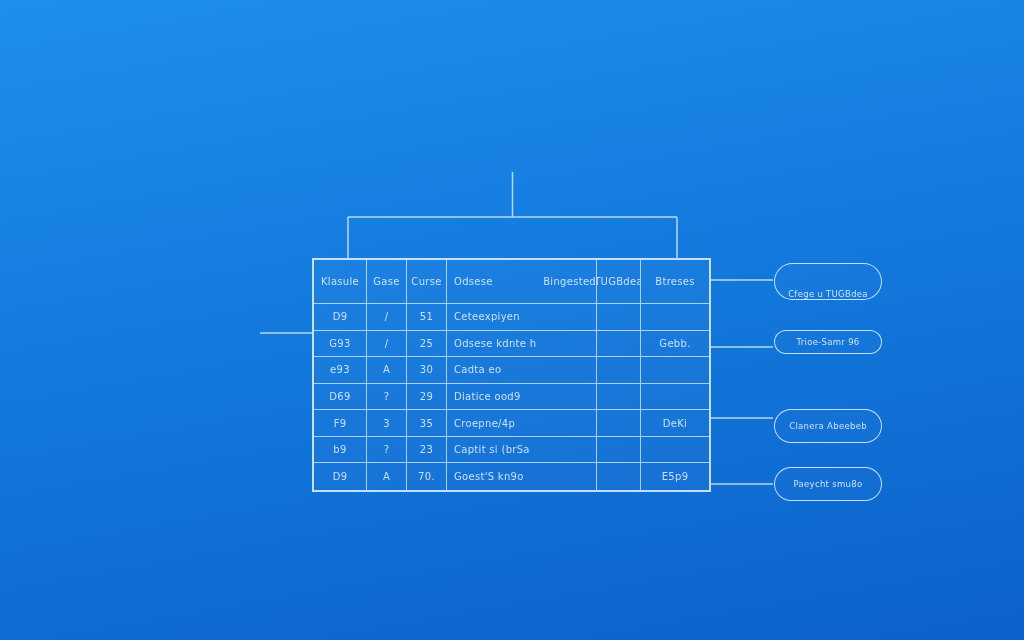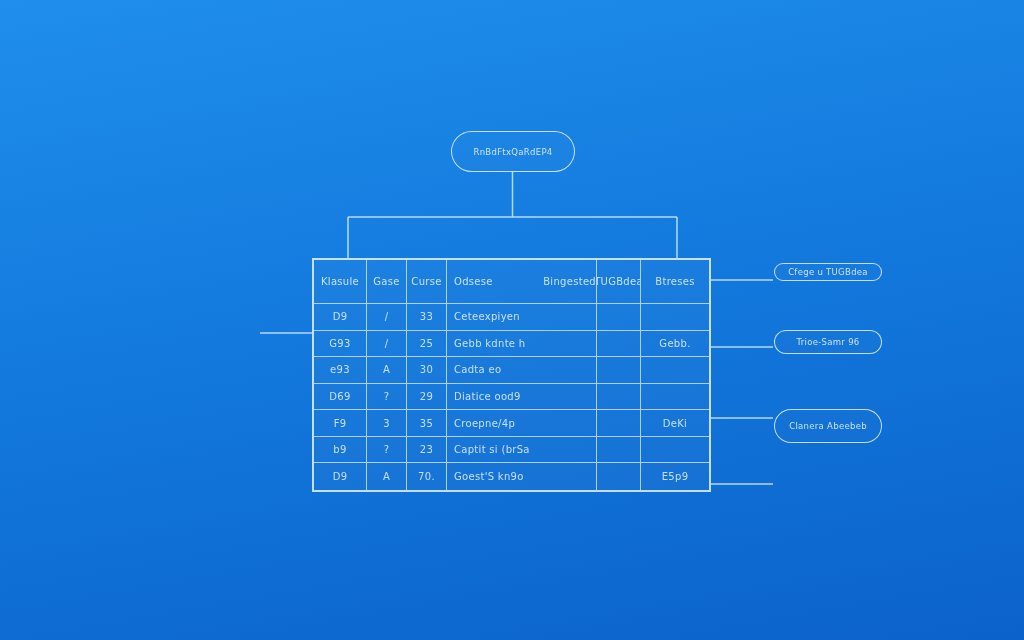--- a/index.html
+++ b/index.html
@@ -29,33 +29,33 @@
   .gap20{display:inline-block;width:20px;}
 </style>
 </head>
 <body>
 
 <div class="canvas">
   <svg class="lines" width="1024" height="640" viewBox="0 0 1024 640">
     <path d="M512.5 172 V217 M348 217 H677 M348 217 V258 M677 217 V258 M260 333 H312 M711 280 H773 M711 347 H773 M711 418 H773 M711 484 H773" stroke="rgba(228,242,253,0.78)" stroke-width="1.5" fill="none"></path>
   </svg>
 
-  <div class="node" style="left:451px;top:131px;width:124px;height:41px;">
-    <span>RnBdFtxQaRdEP4</span>
-  </div>
-
-
-  <div class="node" style="left:774px;top:263px;width:108px;height:18px;">
+
+
+  <div class="node" style="left:774px;top:263px;width:108px;height:37px;align-items:flex-end;">
     <span>Cfege u TUGBdea</span>
   </div>
   <div class="node" style="left:774px;top:330px;width:108px;height:24px;">
     <span>Trioe-Samr 96</span>
   </div>
   <div class="node" style="left:774px;top:401px;width:108px;height:34px;margin-top:8px;">
     <span>Clanera Abeebeb</span>
+  </div>
+  <div class="node" style="left:774px;top:467px;width:108px;height:34px;">
+    <span>Paeycht smu8o</span>
   </div>
 
   <div class="tbl">
     <div class="cell hdr">
         <span>Klasule</span>
       </div>
     <div class="cell hdr">
         <span>Gase</span>
       </div>
     <div class="cell hdr">
@@ -73,21 +73,21 @@
         <span>Btreses</span>
       </div>
 
     <div class="cell">
         <span>D9</span>
       </div>
     <div class="cell">
         <span>/</span>
       </div>
     <div class="cell">
-        <span>33</span>
+        <span>51</span>
       </div>
     <div class="cell al">
         <span>Ceteexpiyen</span>
       </div>
     <div class="cell">
         <span></span>
       </div>
     <div class="cell c-last">
         <span></span>
       </div>
@@ -95,21 +95,21 @@
     <div class="cell">
         <span>G93</span>
       </div>
     <div class="cell">
         <span>/</span>
       </div>
     <div class="cell">
         <span>25</span>
       </div>
     <div class="cell al">
-        <span>Gebb kdnte h</span>
+        <span>Odsese kdnte h</span>
       </div>
     <div class="cell">
         <span></span>
       </div>
     <div class="cell c-last">
         <span>Gebb.</span>
       </div>
 
     <div class="cell">
         <span>e93</span>

